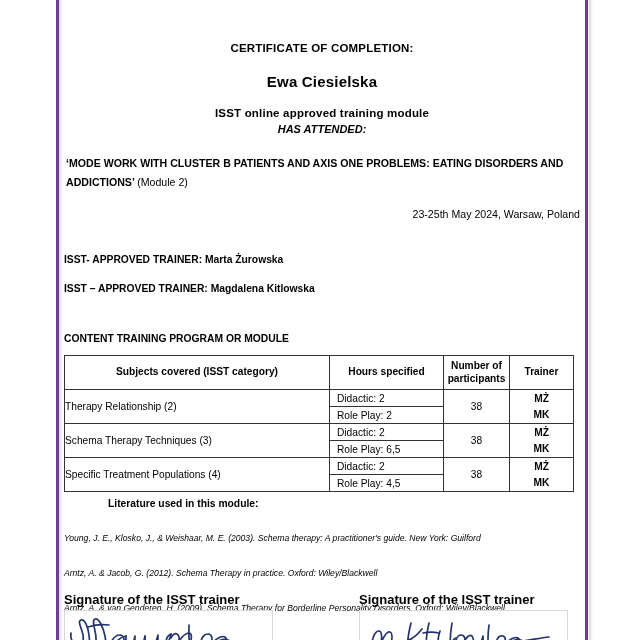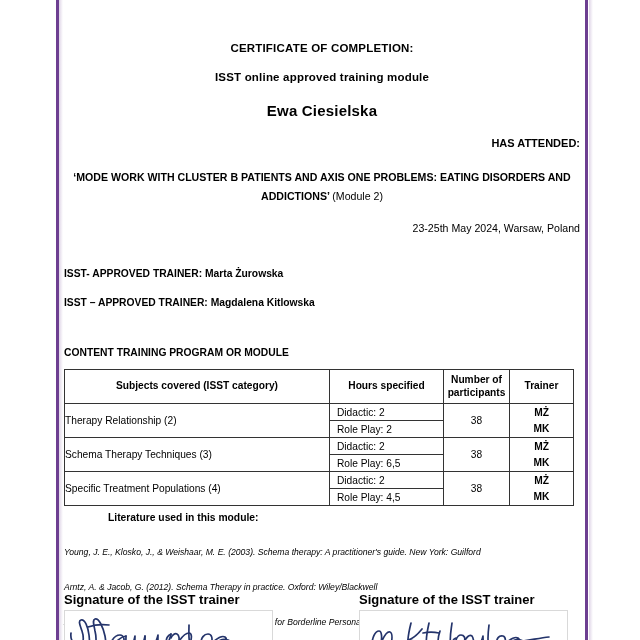--- a/index.html
+++ b/index.html
@@ -56,28 +56,29 @@
   .hdr-line {
     text-align: center;
     font-weight: bold;
     font-size: 11.5px;
     letter-spacing: .2px;
   }
   #cert-title   { margin-top: 42px; }
   #cert-sub     { margin-top: 17px; }
   #cert-name    { margin-top: 19px; font-size: 15px; }
   #cert-attended{
-    margin-top: 18px;
-    text-align: right;
+    margin-top: 4px;
+    text-align: center;
+    font-style: italic;
     font-weight: bold;
     font-size: 11px;
   }
   #module-title {
     margin-top: 19px;
-    text-align: center;
+    text-align: left;
     font-weight: bold;
     font-size: 10.6px;
     line-height: 19px;
     padding: 0 2px;
   }
   #module-title .nobold { font-weight: normal; }
   #event-date {
     margin-top: 16px;
     text-align: right;
     font-size: 10.6px;
@@ -199,23 +200,23 @@
 
   <div class="frame-rule left"></div>
   <div class="frame-rule-shadow left"></div>
   <div class="frame-rule right"></div>
   <div class="frame-rule-shadow right"></div>
 
   <div id="content">
 
     <div class="hdr-line" id="cert-title">CERTIFICATE OF COMPLETION:</div>
 
+    <div class="hdr-line" id="cert-name">Ewa Ciesielska</div>
+
     <div class="hdr-line" id="cert-sub">ISST online approved training module</div>
-
-    <div class="hdr-line" id="cert-name">Ewa Ciesielska</div>
 
     <div id="cert-attended">HAS ATTENDED:</div>
 
     <div id="module-title">
       <span>‘MODE WORK WITH CLUSTER B PATIENTS AND AXIS ONE PROBLEMS: EATING DISORDERS AND ADDICTIONS’</span>
       <span class="nobold">(Module 2)</span>
     </div>
 
     <div id="event-date">23-25th May 2024, Warsaw, Poland</div>
 

